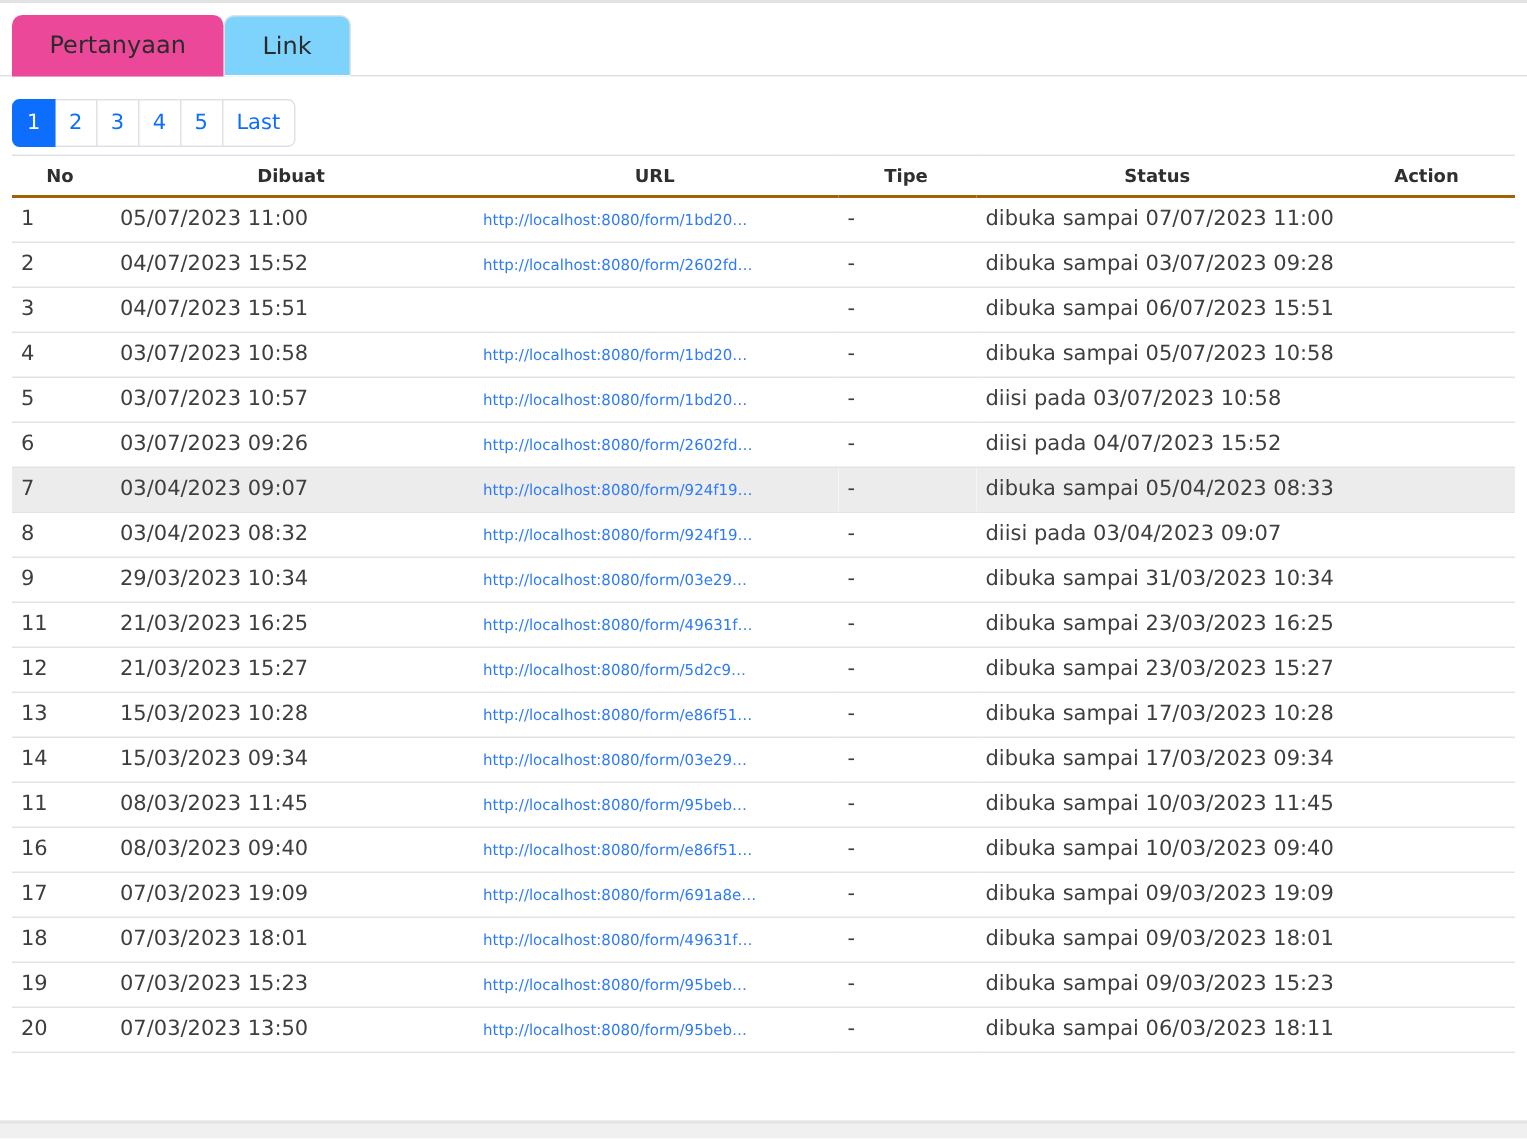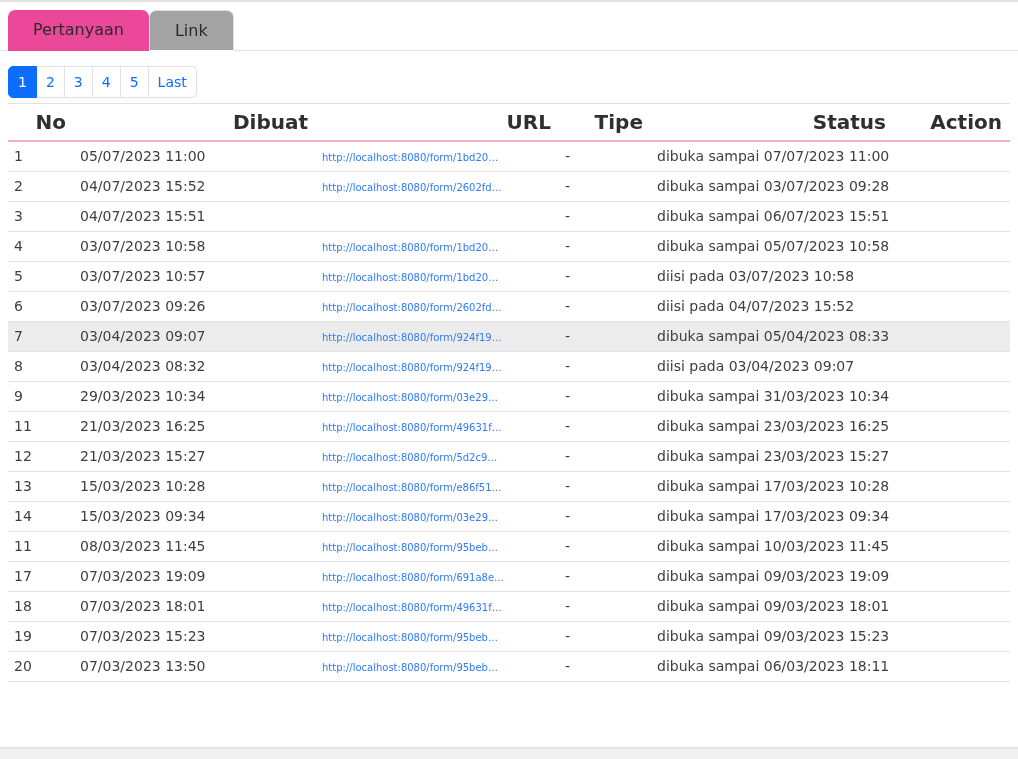--- a/index.html
+++ b/index.html
@@ -19,39 +19,39 @@
   }
   .top-strip{height:2px;background:#e2e2e2;}
 
   
   .tabbar{margin-top:8px;padding-left:8px;border-bottom:1px solid var(--border-light);display:flex;align-items:flex-end;}
   .tab{
     height:41px;line-height:40px;padding:0 25px;font-size:16px;color:#2b2b2b;
     border-radius:7px 7px 0 0;margin-bottom:-1px;cursor:pointer;white-space:nowrap;
   }
   .tab.is-inactive{background:#ec4899;}
-  .tab.is-active{background:#a3a3a3;border:1px solid var(--border-light);border-bottom:1px solid #fff;}
+  .tab.is-active{background:#7dd3fc;border:1px solid var(--border-light);border-bottom:1px solid #fff;}
 
   
   .pagination{margin:15px 0 0 8px;display:inline-flex;}
   .page-link{
     font-size:14px;color:var(--accent);background:#fff;border:1px solid var(--border-light);
     padding:5px 0;min-width:26px;text-align:center;margin-left:-1px;text-decoration:none;
     line-height:20px;padding-left:9px;padding-right:9px;cursor:pointer;position:relative;
   }
   .page-link:first-child{border-radius:5px 0 0 5px;margin-left:0;}
   .page-link:last-child{border-radius:0 5px 5px 0;}
   .page-link.active{background:var(--accent);border-color:var(--accent);color:#fff;z-index:1;}
 
   
   .table-wrap{margin:5px 8px 0 8px;}
   table{width:100%;border-collapse:collapse;table-layout:fixed;border-top:1px solid var(--border-light);}
   th{
-    text-align:right;font-size:20px;font-weight:bold;color:#2f2f2f;
-    padding:6px 8px 6px 6px;border-bottom:2px solid #f9a8d4;white-space:nowrap;
+    text-align:center;font-size:12px;font-weight:bold;color:#2f2f2f;
+    padding:6px 8px 6px 6px;border-bottom:2px solid #a16207;white-space:nowrap;
   }
   td{
     font-size:14px;padding:5px 8px 5px 6px;border-bottom:1px solid var(--row-border);
     white-space:nowrap;overflow:hidden;height:30px;
   }
   tr.highlight td{background:var(--row-highlight);}
   a.url-link{color:var(--link);text-decoration:none;font-size:10px;cursor:pointer;}
 
   
   .footer-strip{position:absolute;left:0;right:0;bottom:0;height:12px;background:#f0f0f0;border-top:2px solid #e4e4e4;}
@@ -218,20 +218,28 @@
 
   <tr>
     <td>11</td>
     <td>08/03/2023 11:45</td>
     <td><a class="url-link">http://localhost:8080/form/95beb…</a></td>
     <td>-</td>
     <td>dibuka sampai 10/03/2023 11:45</td>
     <td></td>
   </tr>
 
+  <tr>
+    <td>16</td>
+    <td>08/03/2023 09:40</td>
+    <td><a class="url-link">http://localhost:8080/form/e86f51…</a></td>
+    <td>-</td>
+    <td>dibuka sampai 10/03/2023 09:40</td>
+    <td></td>
+  </tr>
 
   <tr>
     <td>17</td>
     <td>07/03/2023 19:09</td>
     <td><a class="url-link">http://localhost:8080/form/691a8e…</a></td>
     <td>-</td>
     <td>dibuka sampai 09/03/2023 19:09</td>
     <td></td>
   </tr>
 

